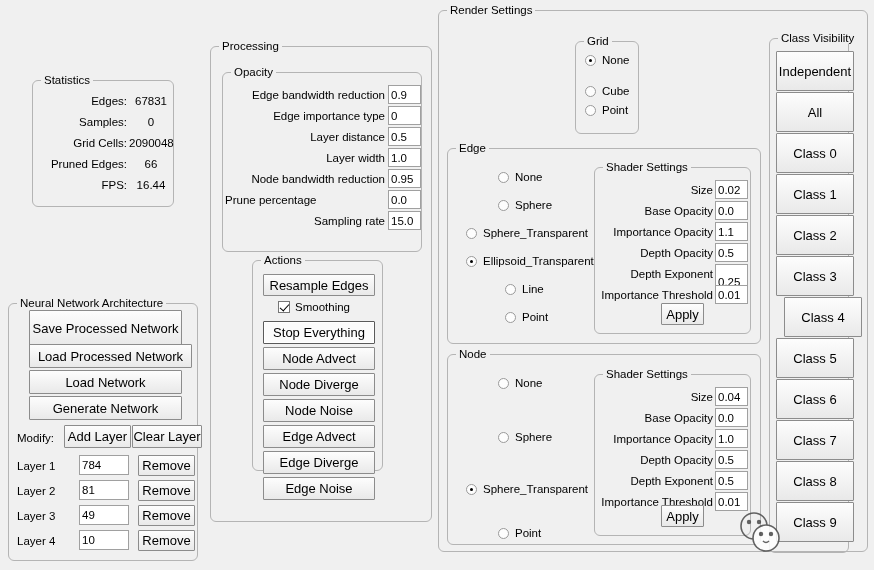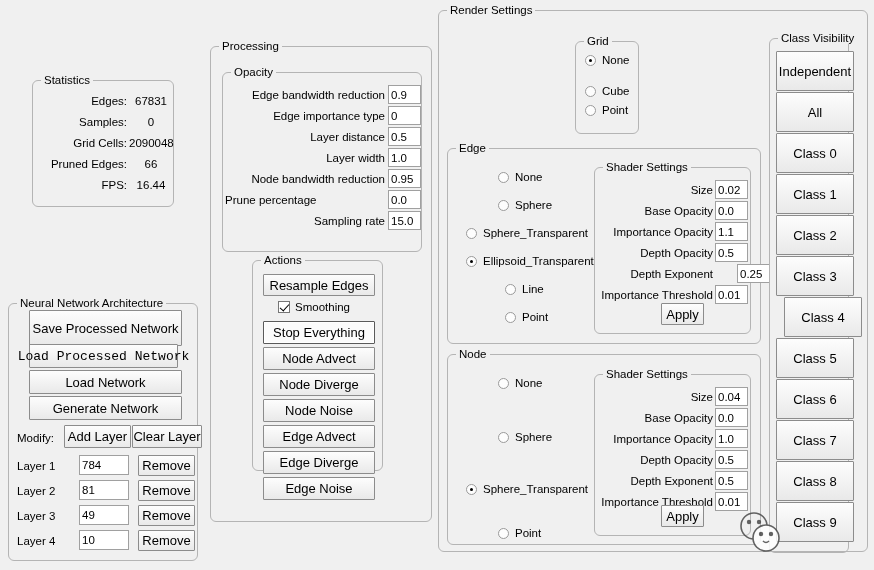--- a/index.html
+++ b/index.html
@@ -155,21 +155,21 @@
       <span class="lbl" style="left:96px;top:77px;width:44px;text-align:center;">66</span>
       <span class="lbl r" style="left:0px;top:98px;width:94px;text-align:right;">FPS:</span>
       <span class="lbl" style="left:96px;top:98px;width:44px;text-align:center;">16.44</span>
     </div>
 </div>
 
 <div class="grp" style="left:8px;top:303px;width:190px;height:258px;">
   <span class="grp-title">Neural Network Architecture</span>
   <div id="nn-buttons">
       <div class="btn" style="position:absolute;left:20px;top:6px;width:153px;height:36px;">Save Processed Network</div>
-      <div class="btn" style="position:absolute;left:20px;top:40px;width:149px;height:24px;font-family:Liberation Mono, monospace;">Load Processed Network</div>
+      <div class="btn" style="position:absolute;left:20px;top:40px;width:163px;height:24px;">Load Processed Network</div>
       <div class="btn" style="position:absolute;left:20px;top:66px;width:153px;height:24px;">Load Network</div>
       <div class="btn" style="position:absolute;left:20px;top:92px;width:153px;height:24px;">Generate Network</div>
     </div>
 
   <span class="lbl" style="left:8px;top:128px;">Modify:</span>
   <div class="btn" style="position:absolute;left:55px;top:121px;width:67px;height:23px;">Add Layer</div>
   <div class="btn" style="position:absolute;left:123px;top:121px;width:70px;height:23px;">Clear Layer</div>
 
   <div id="nn-layers">
       <span class="lbl" style="left:8px;top:156px;">Layer 1</span>
@@ -283,21 +283,21 @@
       <div id="edge-shader-fields">
           <span class="lbl r" style="left:-4px;top:16px;width:122px;text-align:right;">Size</span>
           <div class="inp" style="position:absolute;left:120px;top:12px;width:33px;height:19px;">0.02</div>
           <span class="lbl r" style="left:-4px;top:37px;width:122px;text-align:right;">Base Opacity</span>
           <div class="inp" style="position:absolute;left:120px;top:33px;width:33px;height:19px;">0.0</div>
           <span class="lbl r" style="left:-4px;top:58px;width:122px;text-align:right;">Importance Opacity</span>
           <div class="inp" style="position:absolute;left:120px;top:54px;width:33px;height:19px;">1.1</div>
           <span class="lbl r" style="left:-4px;top:79px;width:122px;text-align:right;">Depth Opacity</span>
           <div class="inp" style="position:absolute;left:120px;top:75px;width:33px;height:19px;">0.5</div>
           <span class="lbl r" style="left:-4px;top:100px;width:122px;text-align:right;">Depth Exponent</span>
-          <div class="inp" style="position:absolute;left:120px;top:96px;width:33px;height:19px;margin-left:22px;">0.25</div>
+          <div class="inp" style="position:absolute;left:120px;top:96px;width:33px;height:36px;">0.25</div>
           <span class="lbl r" style="left:-4px;top:121px;width:122px;text-align:right;">Importance Threshold</span>
           <div class="inp" style="position:absolute;left:120px;top:117px;width:33px;height:19px;">0.01</div>
         </div>
       <div class="btn" style="position:absolute;left:66px;top:135px;width:43px;height:22px;">Apply</div>
     </div>
   </div>
 
   <div class="grp" style="left:8px;top:343px;width:314px;height:191px;">
     <span class="grp-title">Node</span>
     <div id="node-options">

